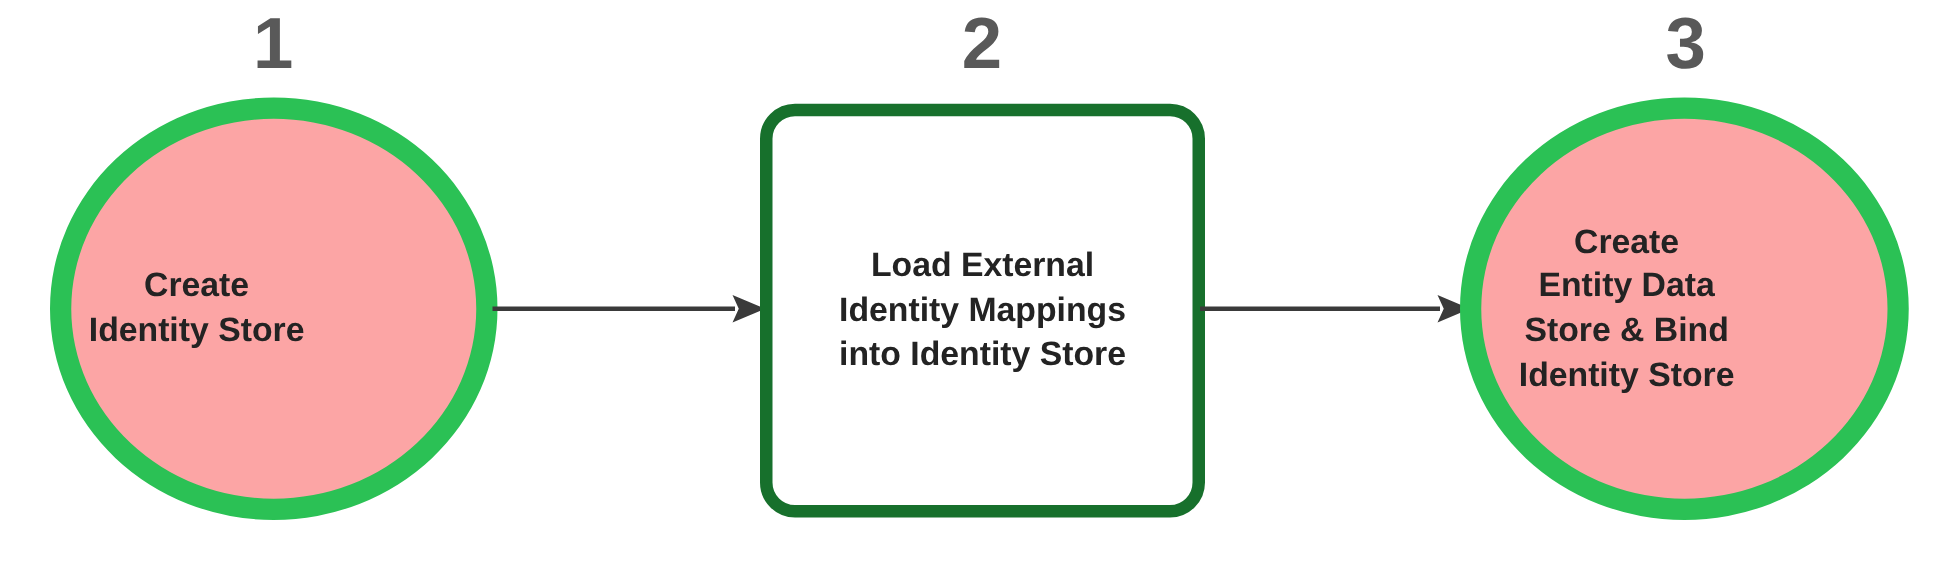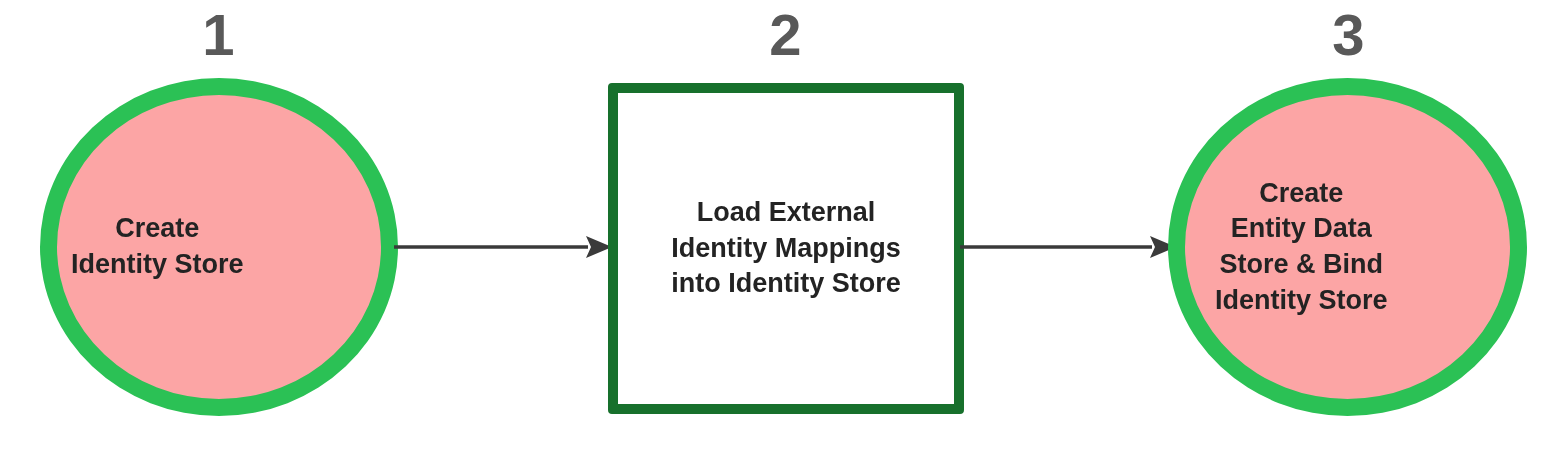--- a/index.html
+++ b/index.html
@@ -62,21 +62,21 @@
 
   
   #node-2 {
     position: absolute;
     box-sizing: border-box;
     left: 608px;
     top: 83px;
     width: 356px;
     height: 331px;
     border: 10px solid #17702C;
-    border-radius: 4px;
+    border-radius: 28px;
     background: #ffffff;
     display: flex;
     align-items: center;
     justify-content: center;
   }
 
   
   .node-text {
     font-family: "Liberation Sans", sans-serif;
     font-weight: bold;

